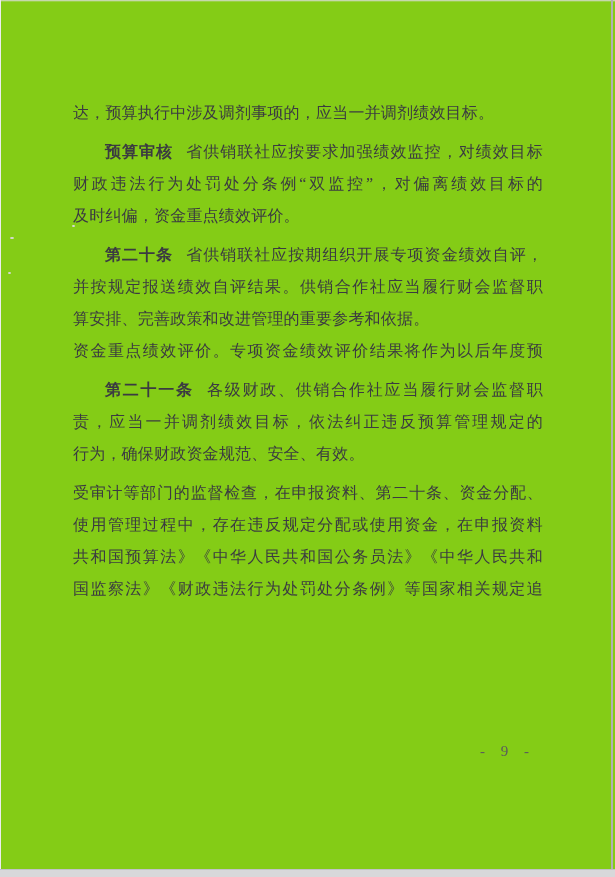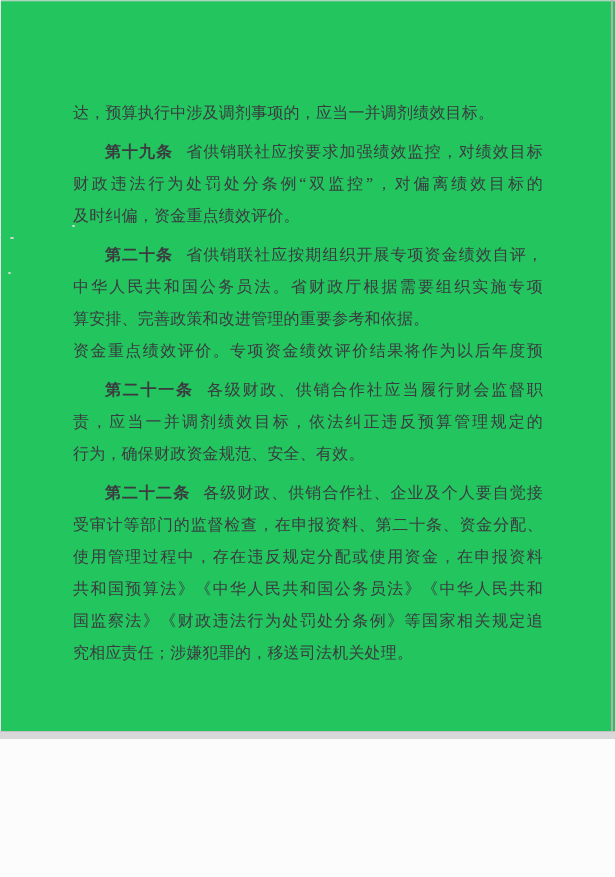--- a/index.html
+++ b/index.html
@@ -4,22 +4,22 @@
 <style>
   html, body {
     margin: 0;
     padding: 0;
     background: #fcfcfc;
     font-family: "Liberation Serif", "DejaVu Serif", serif;
   }
   .page {
     position: relative;
     width: 615px;
-    height: 739px;
-    background: #22c55e;
+    height: 877px;
+    background: #84cc16;
     overflow: hidden;
   }
   
   .edge-top {
     position: absolute; top: 0; left: 0; right: 0; height: 2px;
     background: linear-gradient(#dcdcde, rgba(255,255,255,0));
   }
   .edge-left {
     position: absolute; top: 0; left: 0; bottom: 7px; width: 1px;
     background: #ececee;
@@ -75,42 +75,40 @@
 
 <div class="page">
   <div class="edge-top"></div>
   <div class="edge-left"></div>
 
   <div class="content" id="paragraphs">
       <div class="para">
         <div class="line">达，预算执行中涉及调剂事项的，应当一并调剂绩效目标。</div>
       </div>
       <div class="para">
-        <div class="line first fill"><span class="art">第十九条</span>省供销联社应按要求加强绩效监控，对绩效目标</div>
+        <div class="line first fill"><span class="art">预算审核</span>省供销联社应按要求加强绩效监控，对绩效目标</div>
         <div class="line fill">财政违法行为处罚处分条例“双监控”，对偏离绩效目标的</div>
         <div class="line">及时纠偏，资金重点绩效评价。</div>
       </div>
       <div class="para">
         <div class="line first fill"><span class="art">第二十条</span>省供销联社应按期组织开展专项资金绩效自评，</div>
-        <div class="line fill">中华人民共和国公务员法。省财政厅根据需要组织实施专项</div>
+        <div class="line fill">并按规定报送绩效自评结果。供销合作社应当履行财会监督职</div>
         <div class="line">算安排、完善政策和改进管理的重要参考和依据。</div>
         <div class="line fill">资金重点绩效评价。专项资金绩效评价结果将作为以后年度预</div>
       </div>
       <div class="para">
         <div class="line first fill"><span class="art">第二十一条</span>各级财政、供销合作社应当履行财会监督职</div>
         <div class="line fill">责，应当一并调剂绩效目标，依法纠正违反预算管理规定的</div>
         <div class="line">行为，确保财政资金规范、安全、有效。</div>
       </div>
       <div class="para">
-        <div class="line first fill"><span class="art">第二十二条</span>各级财政、供销合作社、企业及个人要自觉接</div>
         <div class="line fill">受审计等部门的监督检查，在申报资料、第二十条、资金分配、</div>
         <div class="line fill">使用管理过程中，存在违反规定分配或使用资金，在申报资料</div>
         <div class="line fill">共和国预算法》《中华人民共和国公务员法》《中华人民共和</div>
         <div class="line fill">国监察法》《财政违法行为处罚处分条例》等国家相关规定追</div>
-        <div class="line">究相应责任；涉嫌犯罪的，移送司法机关处理。</div>
       </div>
     </div>
 
   <div class="pagenum">- 9 -</div>
 
   <span class="speckle sp1"></span>
   <span class="speckle sp2"></span>
   <span class="speckle sp3"></span>
 
   <div class="edge-right"></div>

